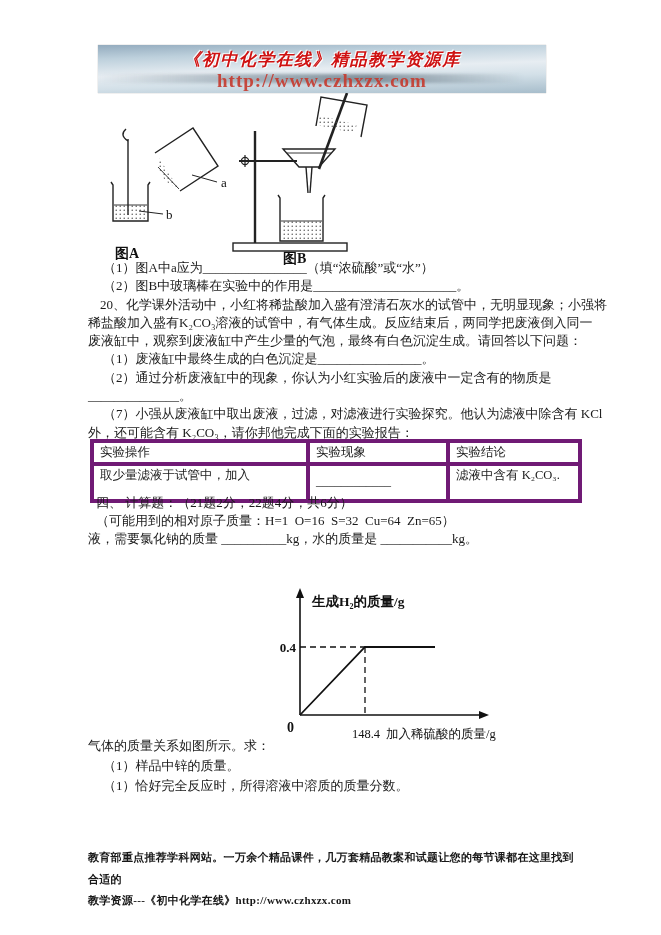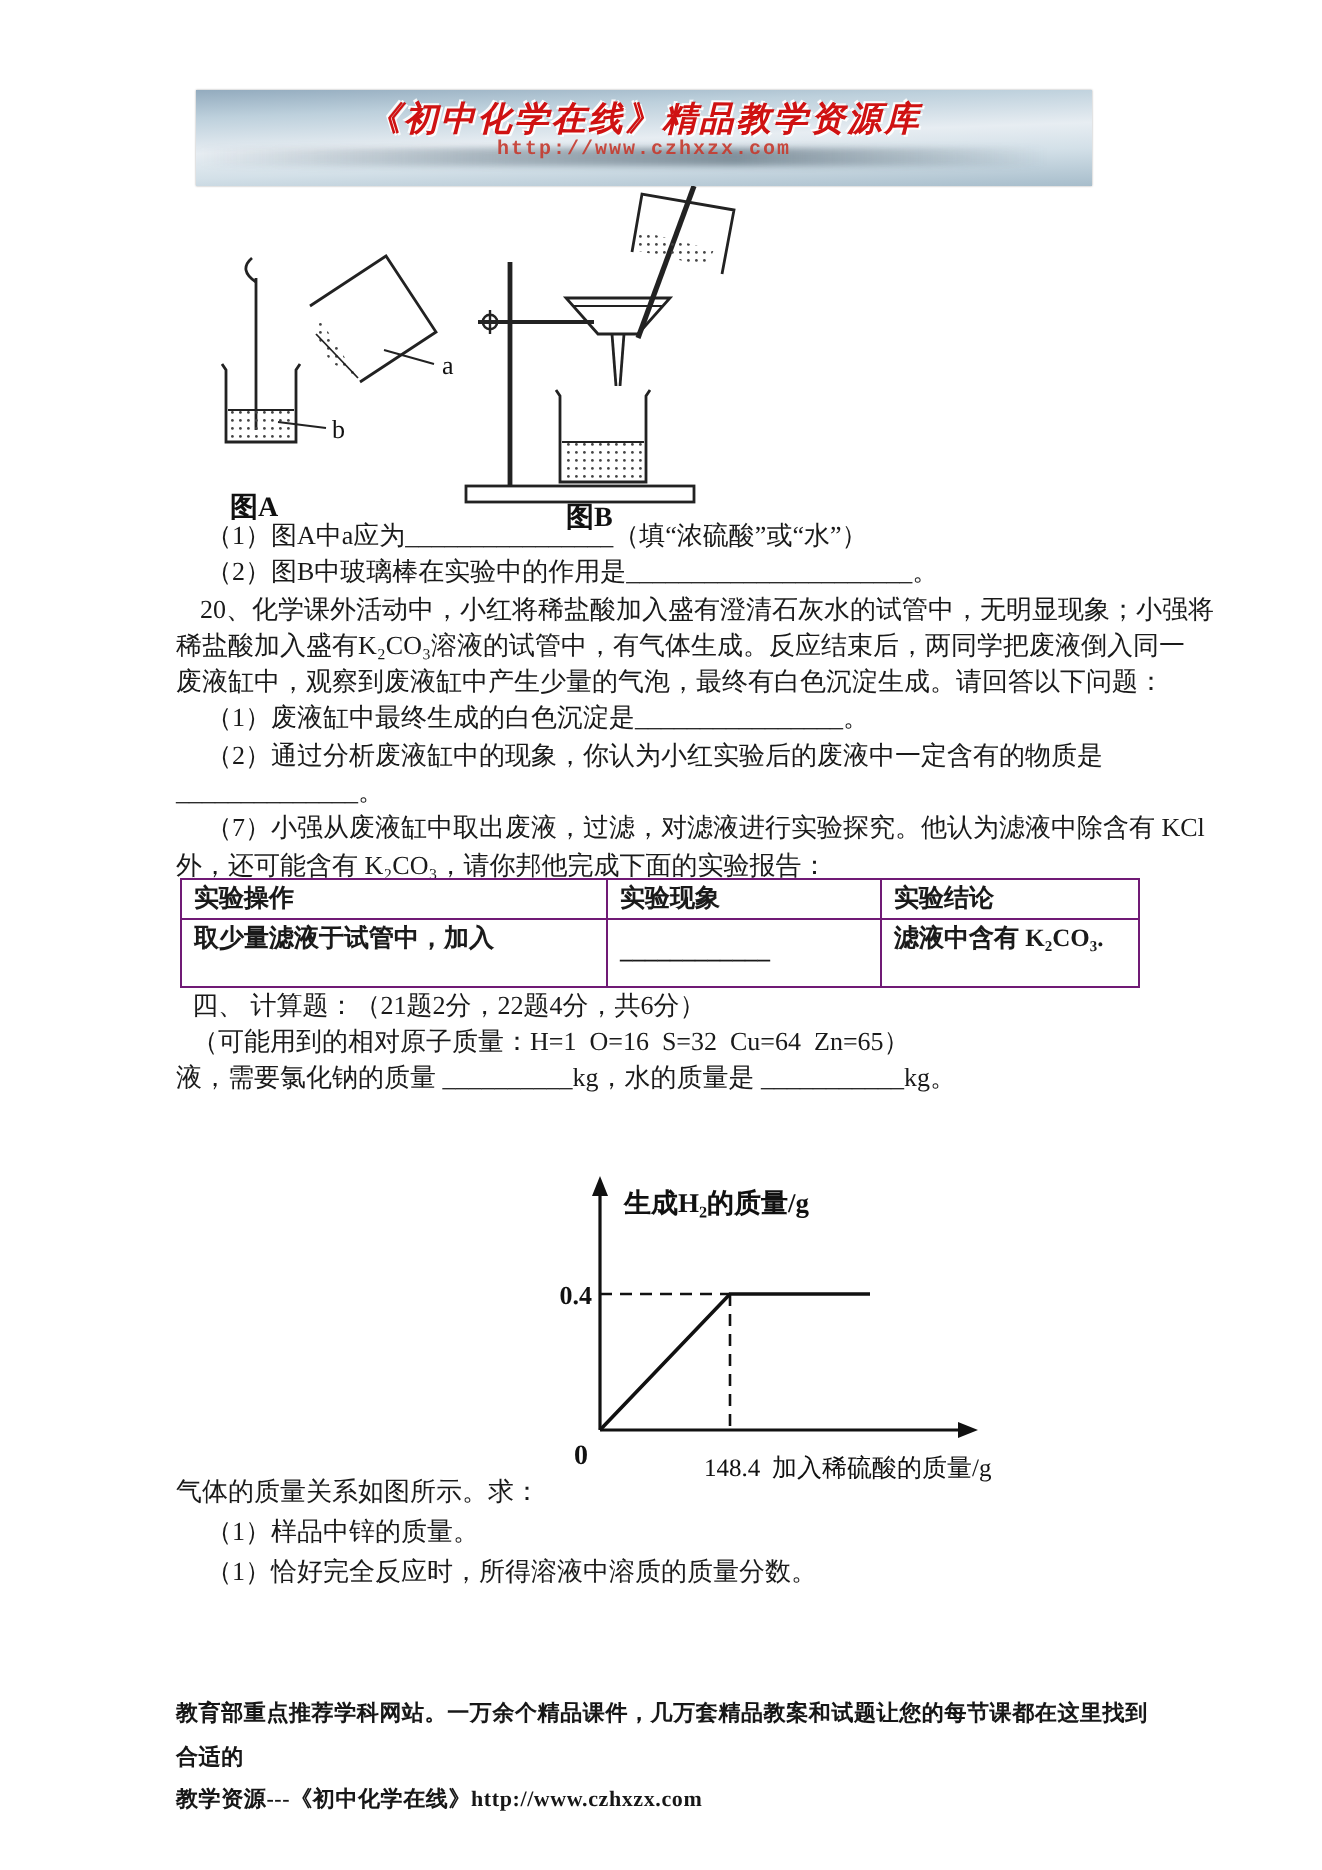--- a/index.html
+++ b/index.html
@@ -20,40 +20,40 @@
     filter:blur(1.5px);
   }
   .banner-title{
     position:relative; z-index:2; margin-top:3px; text-align:center;
     font-size:17px; font-weight:bold; letter-spacing:1.5px; color:#cf1212;
     text-shadow:1px 1px 0 rgba(255,255,255,.9),-1px -1px 0 rgba(255,255,255,.9);
     font-style:italic;
   }
   .banner-url{
     position:relative; z-index:2; margin-top:-1px; text-align:center;
-    font-size:10px; font-weight:bold; color:#c63a2e; letter-spacing:1px;
-    font-family:Liberation Mono, monospace;
+    font-size:19px; font-weight:bold; color:#c63a2e; letter-spacing:1px;
+    font-family:Liberation Serif, serif;
     opacity:.9;
   }
   
   .tline{font-size:13px; white-space:pre; line-height:18.3px; height:18.3px;}
   .i8{padding-left:8px;} .i12{padding-left:12px;} .i15{padding-left:15px;}
   .body-block{position:absolute; left:88px; top:259px; width:482px;}
   .calc-block{position:absolute; left:88px; top:494px; width:482px;}
   .calc-block .tline{line-height:18.2px; height:18.2px;}
   .post-block{position:absolute; left:88px; top:736px; width:300px;}
   .post-block .tline{line-height:20px; height:20px;}
   
   .exp-table{
     position:absolute; left:90px; top:439px; border-collapse:collapse;
     font-size:12.5px; table-layout:fixed;
   }
   .exp-table th,.exp-table td{
-    border:1px solid #701a75; padding:1px 6px; vertical-align:top;
-    font-weight:bold; text-align:left; white-space:nowrap; overflow:hidden;
+    border:4px solid #701a75; padding:1px 6px; vertical-align:top;
+    font-weight:normal; text-align:left; white-space:nowrap; overflow:hidden;
   }
   .exp-table th{height:17px;}
   .exp-table td{height:31px;}
   .c1{width:200px;} .c2{width:124px;} .c3{width:116px;}
   .blank-cell{text-align:center;}
   .blank-cell span{display:inline-block; margin-top:7px;}
   
   .figures-svg{position:absolute; left:95px; top:93px;}
   .chart-svg{position:absolute; left:270px; top:585px;}
   svg text{font-family:"Liberation Serif","DejaVu Serif",serif; fill:#111;}

